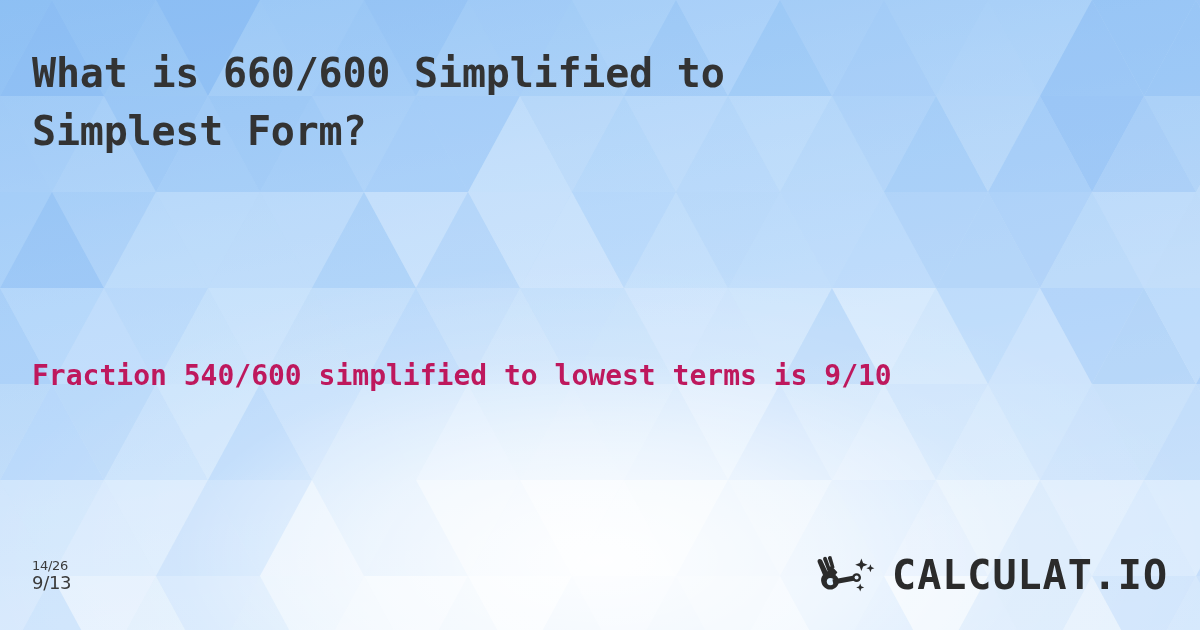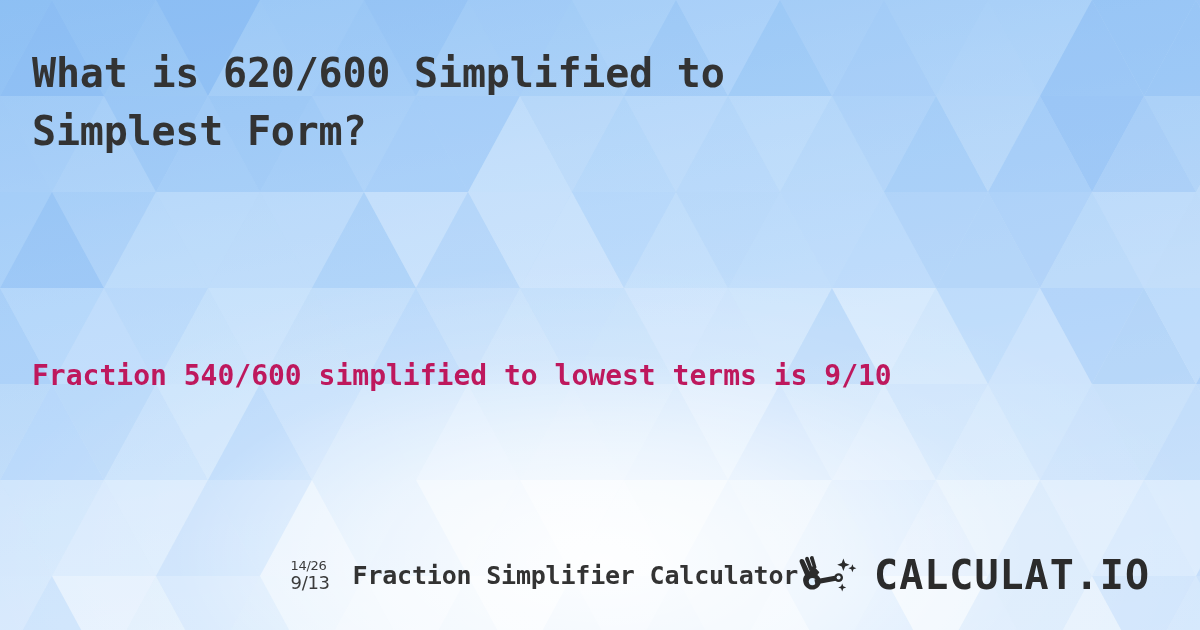--- a/index.html
+++ b/index.html
@@ -90,24 +90,24 @@
     color:#be185d;
   }
 
   
   .footer {
     position:absolute;
     left:0;
     right:0;
     bottom:32px;
     height:46px;
-    padding:0 50px;
+    padding:0 32px;
     display:flex;
     align-items:center;
-    justify-content:flex-end;
+    justify-content:space-between;
   }
 
   .footer-left {
     display:flex;
     align-items:center;
     gap:14px;
   }
 
   .frac-icon {
     display:flex;
@@ -438,35 +438,34 @@
       <polygon points="1144,864 1196,768 1248,864" fill="#f4fafe" fill-opacity="0.730"></polygon>
       <polygon points="1196,768 1300,768 1248,864" fill="#e8f3fd" fill-opacity="0.741"></polygon>
       <polygon points="1248,864 1300,768 1352,864" fill="#dcecfd" fill-opacity="0.403"></polygon>
       <polygon points="1300,768 1404,768 1352,864" fill="#e8f3fd" fill-opacity="0.589"></polygon>
     </g>
 </svg>
 <div id="bg-tint"></div>
 
 <div id="content">
 
-  <h1 class="page-title">What is 620/600 Simplified to Simplest Form?</h1>
+  <h1 class="page-title">What is 660/600 Simplified to Simplest Form?</h1>
 
 
   <p class="result-text">Fraction 540/600 simplified to lowest terms is 9/10</p>
 
   <div class="footer">
 
     <div class="footer-left">
 
       <div class="frac-icon">
         <span class="frac-top">14/26</span>
         <span class="frac-bottom">9/13</span>
       </div>
 
-      <span class="footer-title">Fraction Simplifier Calculator</span>
     </div>
 
     <div class="footer-right">
 
       <svg class="logo-mark" width="62" height="42" viewBox="0 0 62 42" aria-hidden="true">
         <g fill="#2b2b2b">
 
           <path d="M6 6 C4 4 1 5 1.6 8 L7 21 C5 23 4.6 26 5.6 29 C7 33.6 11.6 36.4 16.2 35.4
                    C20.6 34.4 23.6 30.2 22.6 25.8 C22.2 23.8 21 22.1 19.4 21 L21.4 18.2
                    L17 13.4 C16.6 12.2 14.4 11.6 13.6 13.6 L11.4 17.6 L6 6 Z"></path>

